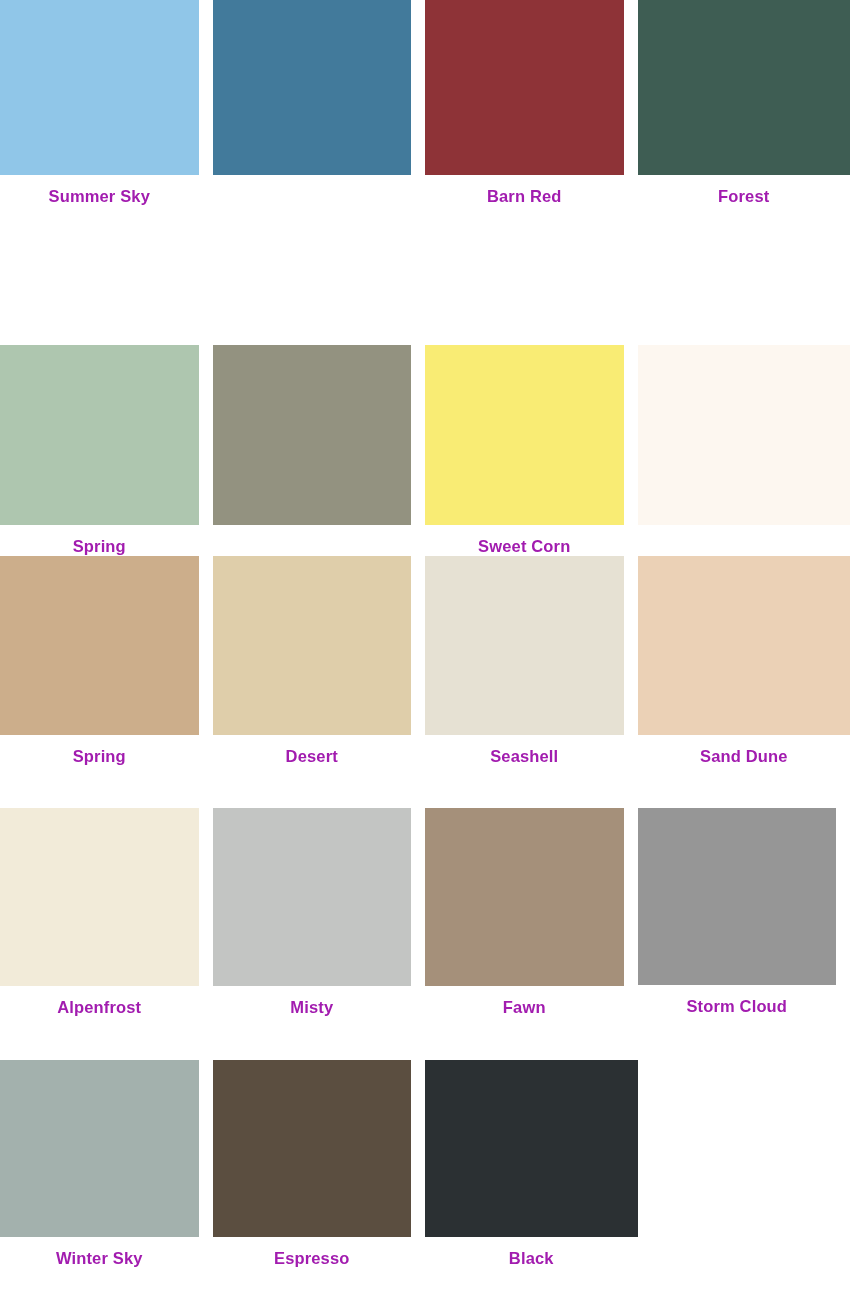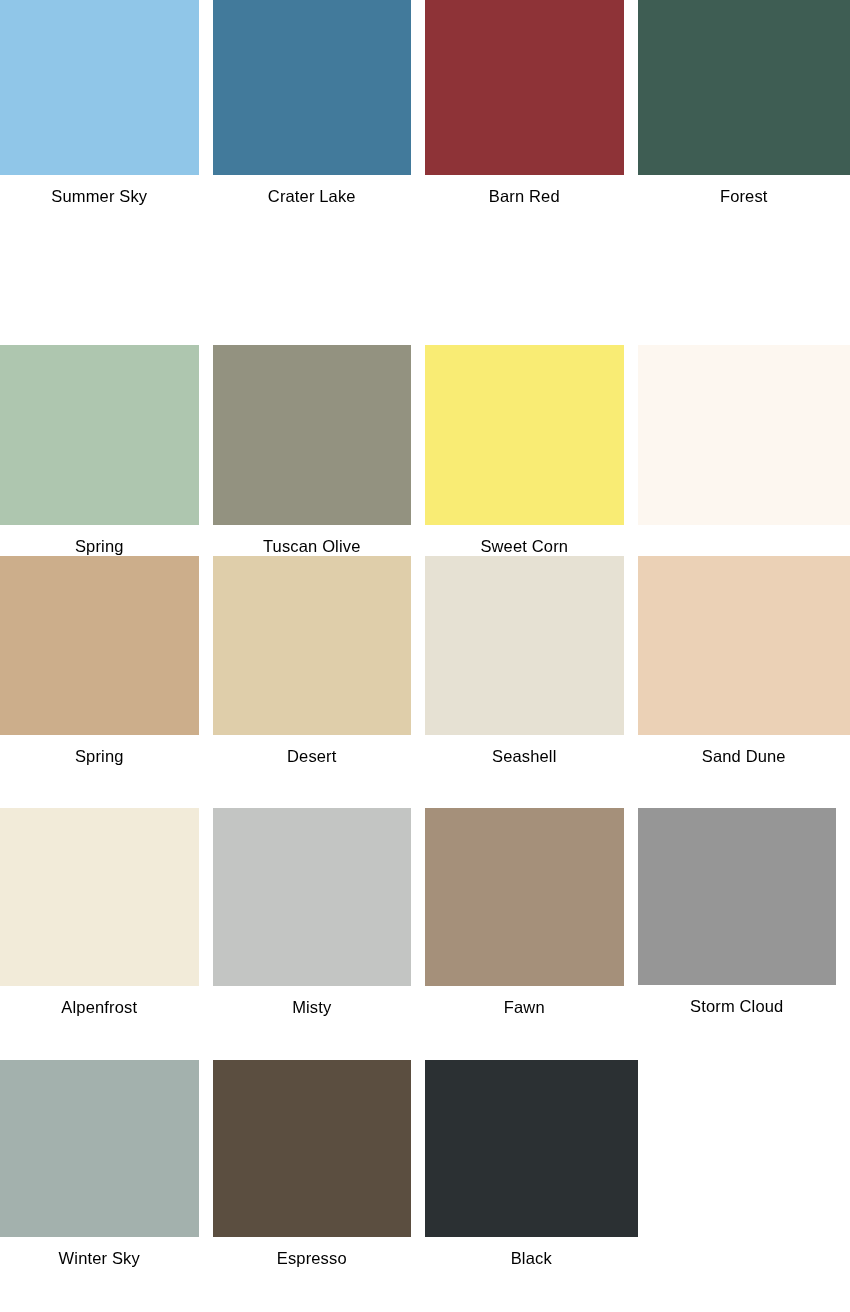--- a/index.html
+++ b/index.html
@@ -51,60 +51,58 @@
   }
 
   .swatch-label {
     flex: 1 1 auto;
     display: flex;
     align-items: flex-start;
     justify-content: center;
     padding-top: 11px;
     font-size: 16.5px;
     line-height: 20px;
-    color: #000000;
+    color: #a21caf;
     letter-spacing: 0.15px;
     white-space: nowrap;
-    font-weight: 400;
+    font-weight: 700;
   }
 
   
   .row-1 .swatch-chip { height: 175px; }
   .row-2 .swatch-chip { height: 180px; margin-top: 93px; }
   .row-3 .swatch-chip { height: 179px; margin-top: 0px; }
   .row-4 .swatch-chip { height: 178px; margin-top: 0px; }
   .row-5 .swatch-chip { height: 177px; margin-top: 0px; }
 </style>
 </head>
 <body>
 
 <div id="palette-grid">
     <div class="swatch-cell row-1 col-1">
       <div class="swatch-chip" title="Summer Sky" style="background-color: rgb(144, 198, 232);"></div>
       <div class="swatch-label">Summer Sky</div>
     </div>
     <div class="swatch-cell row-1 col-2">
       <div class="swatch-chip" title="Crater Lake" style="background-color: rgb(66, 122, 155);"></div>
-      <div class="swatch-label">Crater Lake</div>
     </div>
     <div class="swatch-cell row-1 col-3">
       <div class="swatch-chip" title="Barn Red" style="background-color: rgb(142, 51, 55);"></div>
       <div class="swatch-label">Barn Red</div>
     </div>
     <div class="swatch-cell row-1 col-4">
       <div class="swatch-chip" title="Forest" style="background-color: rgb(62, 93, 83);"></div>
       <div class="swatch-label">Forest</div>
     </div>
     <div class="swatch-cell row-2 col-1">
       <div class="swatch-chip" title="Spring" style="background-color: rgb(174, 198, 175);"></div>
       <div class="swatch-label">Spring</div>
     </div>
     <div class="swatch-cell row-2 col-2">
       <div class="swatch-chip" title="Tuscan Olive" style="background-color: rgb(147, 146, 128);"></div>
-      <div class="swatch-label">Tuscan Olive</div>
     </div>
     <div class="swatch-cell row-2 col-3">
       <div class="swatch-chip" title="Sweet Corn" style="background-color: rgb(249, 236, 116);"></div>
       <div class="swatch-label">Sweet Corn</div>
     </div>
     <div class="swatch-cell row-2 col-4">
       <div class="swatch-chip" title="Mountain Snow" style="background-color: rgb(253, 247, 240);"></div>
     </div>
     <div class="swatch-cell row-3 col-1">
       <div class="swatch-chip" title="Caramel" style="background-color: rgb(204, 174, 139);"></div>

